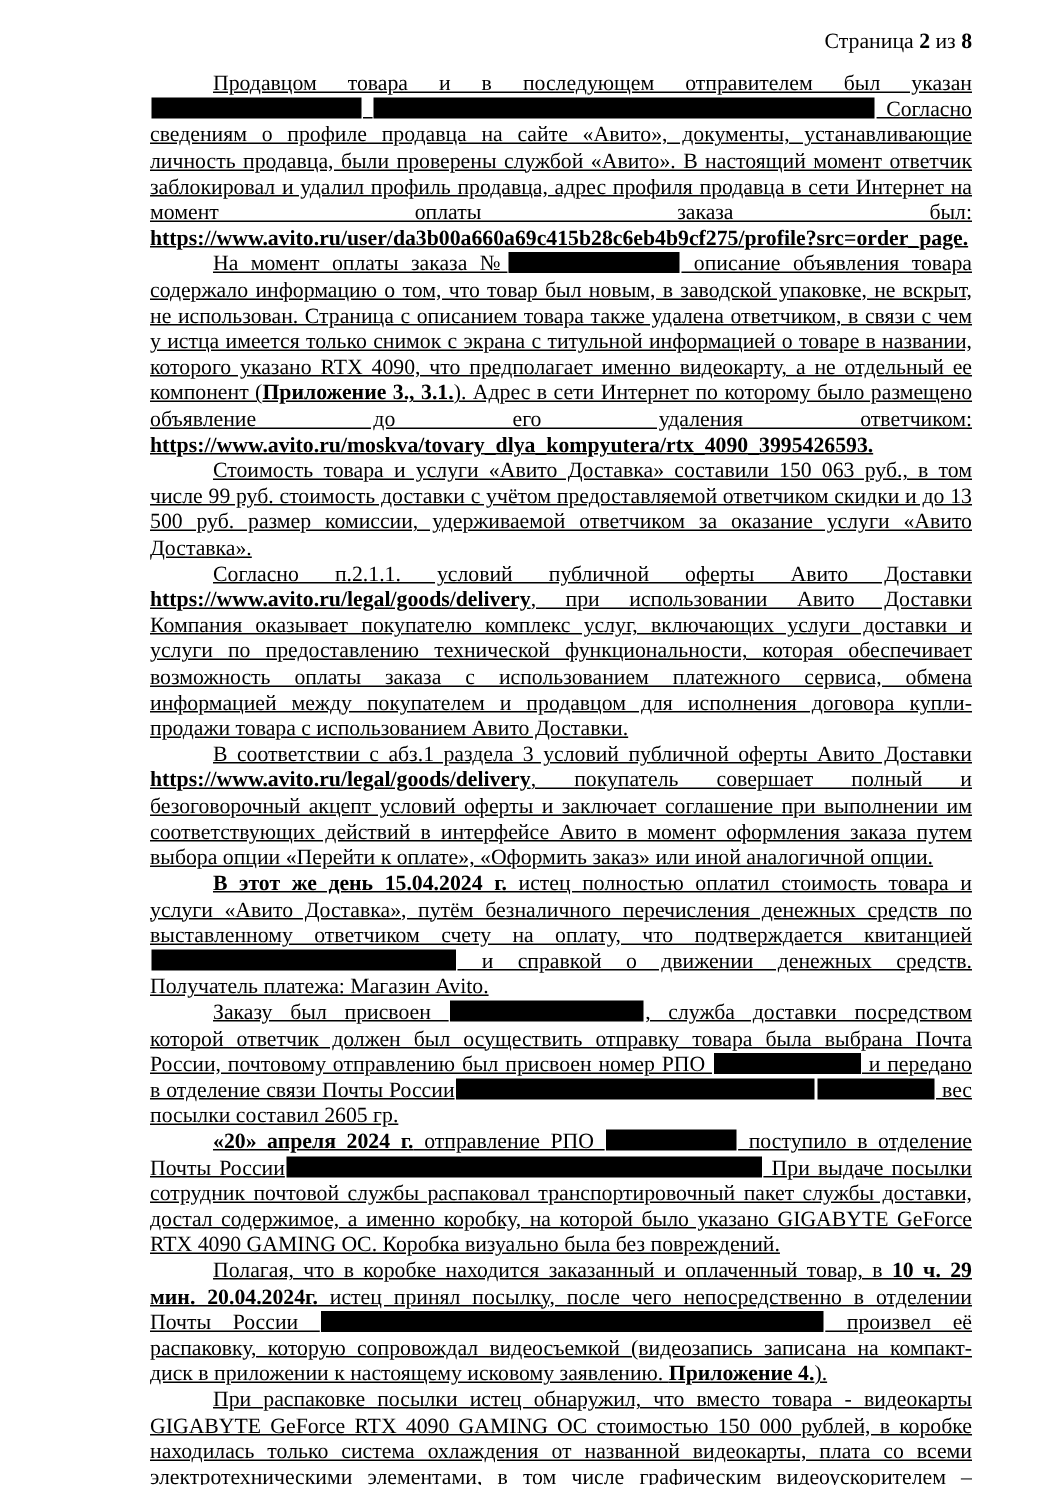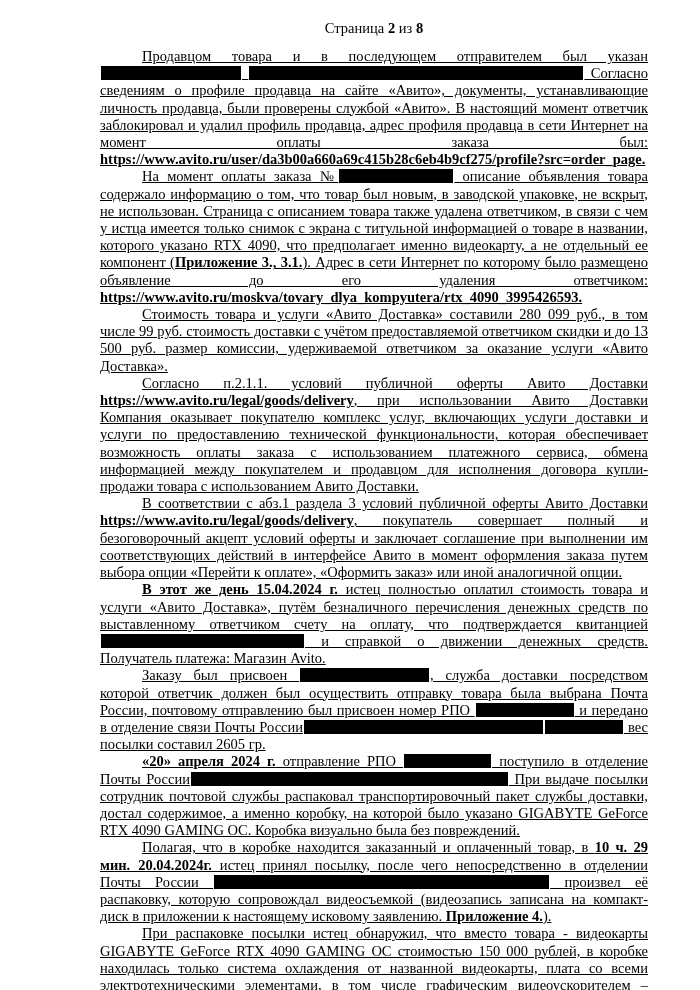--- a/index.html
+++ b/index.html
@@ -16,21 +16,21 @@
     font-family: "Liberation Serif", "DejaVu Serif", serif;
     overflow: hidden;
   }
   .content {
     position: absolute;
     left: 100px;
     right: 52px;
     top: 20px;
   }
   .page-header {
-    text-align: center;
+    text-align: right;
     font-size: 14.5px;
     line-height: 17px;
     margin-bottom: 11px;
   }
   .document-body p.para {
     margin: 0;
     text-align: justify;
     text-indent: 42px;
     font-size: 14.5px;
     line-height: 17.2px;
@@ -48,21 +48,21 @@
 </style>
 </head>
 <body>
 
 <div class="page">
   <div class="content">
     <div class="page-header"><span>Страница </span><span class="bold">2</span><span> из </span><span class="bold">8</span></div>
     <div class="document-body">
         <p class="para"><span>Продавцом товара и в последующем отправителем был указан </span><span class="redaction" style="width: 140px;"></span><span> </span><span class="redaction" style="width: 334px;"></span><span> Согласно сведениям о профиле продавца на сайте «Авито», документы, устанавливающие личность продавца, были проверены службой «Авито». В настоящий момент ответчик заблокировал и удалил профиль продавца, адрес профиля продавца в сети Интернет на момент оплаты заказа был: </span><span class="bold">https://www.avito.ru/user/da3b00a660a69c415b28c6eb4b9cf275/profile?src=order_page.</span></p>
         <p class="para"><span>На момент оплаты заказа №</span><span class="redaction" style="width: 114px;"></span><span> описание объявления товара содержало информацию о том, что товар был новым, в заводской упаковке, не вскрыт, не использован. Страница с описанием товара также удалена ответчиком, в связи с чем у истца имеется только снимок с экрана с титульной информацией о товаре в названии, которого указано RTX 4090, что предполагает именно видеокарту, а не отдельный ее компонент (</span><span class="bold">Приложение 3., 3.1.</span><span>). Адрес в сети Интернет по которому было размещено объявление до его удаления ответчиком: </span><span class="bold">https://www.avito.ru/moskva/tovary_dlya_kompyutera/rtx_4090_3995426593.</span></p>
-        <p class="para"><span>Стоимость товара и услуги «Авито Доставка» составили 280 099 руб., в том числе 99 руб. стоимость доставки с учётом предоставляемой ответчиком скидки и до 13 500 руб. размер комиссии, удерживаемой ответчиком за оказание услуги «Авито Доставка».</span></p>
+        <p class="para"><span>Стоимость товара и услуги «Авито Доставка» составили 150 063 руб., в том числе 99 руб. стоимость доставки с учётом предоставляемой ответчиком скидки и до 13 500 руб. размер комиссии, удерживаемой ответчиком за оказание услуги «Авито Доставка».</span></p>
         <p class="para"><span>Согласно п.2.1.1. условий публичной оферты Авито Доставки </span><span class="bold">https://www.avito.ru/legal/goods/delivery</span><span>, при использовании Авито Доставки Компания оказывает покупателю комплекс услуг, включающих услуги доставки и услуги по предоставлению технической функциональности, которая обеспечивает возможность оплаты заказа с использованием платежного сервиса, обмена информацией между покупателем и продавцом для исполнения договора купли-продажи товара с использованием Авито Доставки.</span></p>
         <p class="para"><span>В соответствии с абз.1 раздела 3 условий публичной оферты Авито Доставки </span><span class="bold">https://www.avito.ru/legal/goods/delivery</span><span>, покупатель совершает полный и безоговорочный акцепт условий оферты и заключает соглашение при выполнении им соответствующих действий в интерфейсе Авито в момент оформления заказа путем выбора опции «Перейти к оплате», «Оформить заказ» или иной аналогичной опции.</span></p>
         <p class="para"><span class="bold">В этот же день 15.04.2024 г.</span><span> истец полностью оплатил стоимость товара и услуги «Авито Доставка», путём безналичного перечисления денежных средств по выставленному ответчиком счету на оплату, что подтверждается квитанцией </span><span class="redaction" style="width: 203px;"></span><span> и справкой о движении денежных средств. Получатель платежа: Магазин Avito.</span></p>
         <p class="para"><span>Заказу был присвоен </span><span class="redaction" style="width: 129px;"></span><span>, служба доставки посредством которой ответчик должен был осуществить отправку товара была выбрана Почта России, почтовому отправлению был присвоен номер РПО </span><span class="redaction" style="width: 98px;"></span><span> и передано в отделение связи Почты России</span><span class="redaction" style="width: 239px;"></span><span class="redaction" style="width: 78px;"></span><span> вес посылки составил 2605 гр.</span></p>
         <p class="para"><span class="bold">«20» апреля 2024 г.</span><span> отправление РПО </span><span class="redaction" style="width: 87px;"></span><span> поступило в отделение Почты России</span><span class="redaction" style="width: 317px;"></span><span> При выдаче посылки сотрудник почтовой службы распаковал транспортировочный пакет службы доставки, достал содержимое, а именно коробку, на которой было указано GIGABYTE GeForce RTX 4090 GAMING OC. Коробка визуально была без повреждений.</span></p>
         <p class="para"><span>Полагая, что в коробке находится заказанный и оплаченный товар, в </span><span class="bold">10 ч. 29 мин. 20.04.2024г.</span><span> истец принял посылку, после чего непосредственно в отделении Почты России </span><span class="redaction" style="width: 335px;"></span><span> произвел её распаковку, которую сопровождал видеосъемкой (видеозапись записана на компакт-диск в приложении к настоящему исковому заявлению. </span><span class="bold">Приложение 4.</span><span>).</span></p>
         <p class="para"><span>При распаковке посылки истец обнаружил, что вместо товара - видеокарты GIGABYTE GeForce RTX 4090 GAMING OC стоимостью 150 000 рублей, в коробке находилась только система охлаждения от названной видеокарты, плата со всеми электротехническими элементами, в том числе графическим видеоускорителем – отсутствовали, </span></p>
       </div>
   </div>
 </div>

